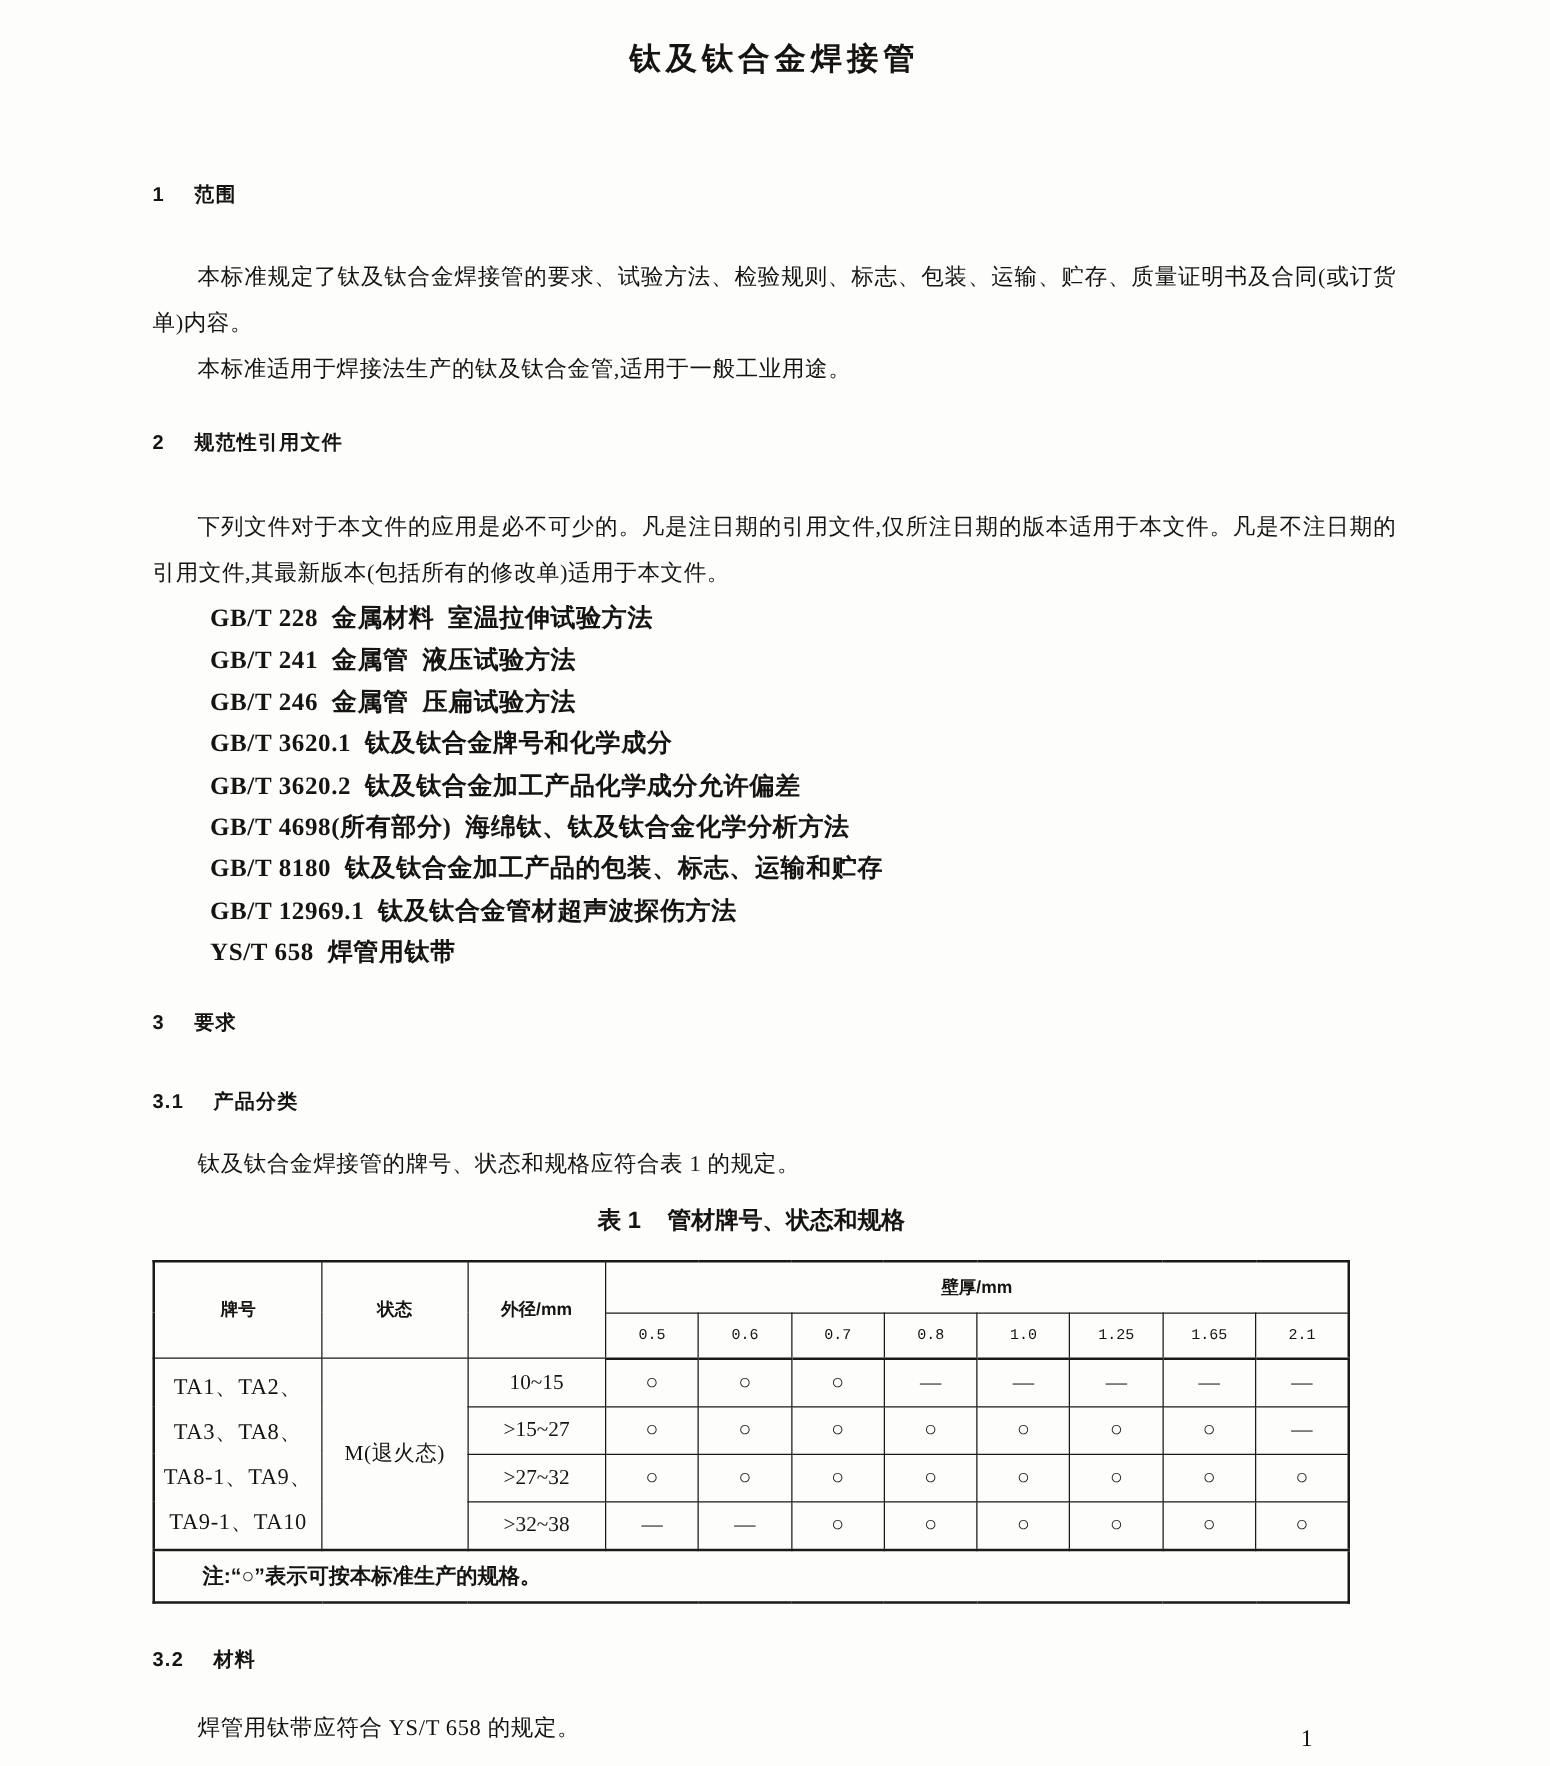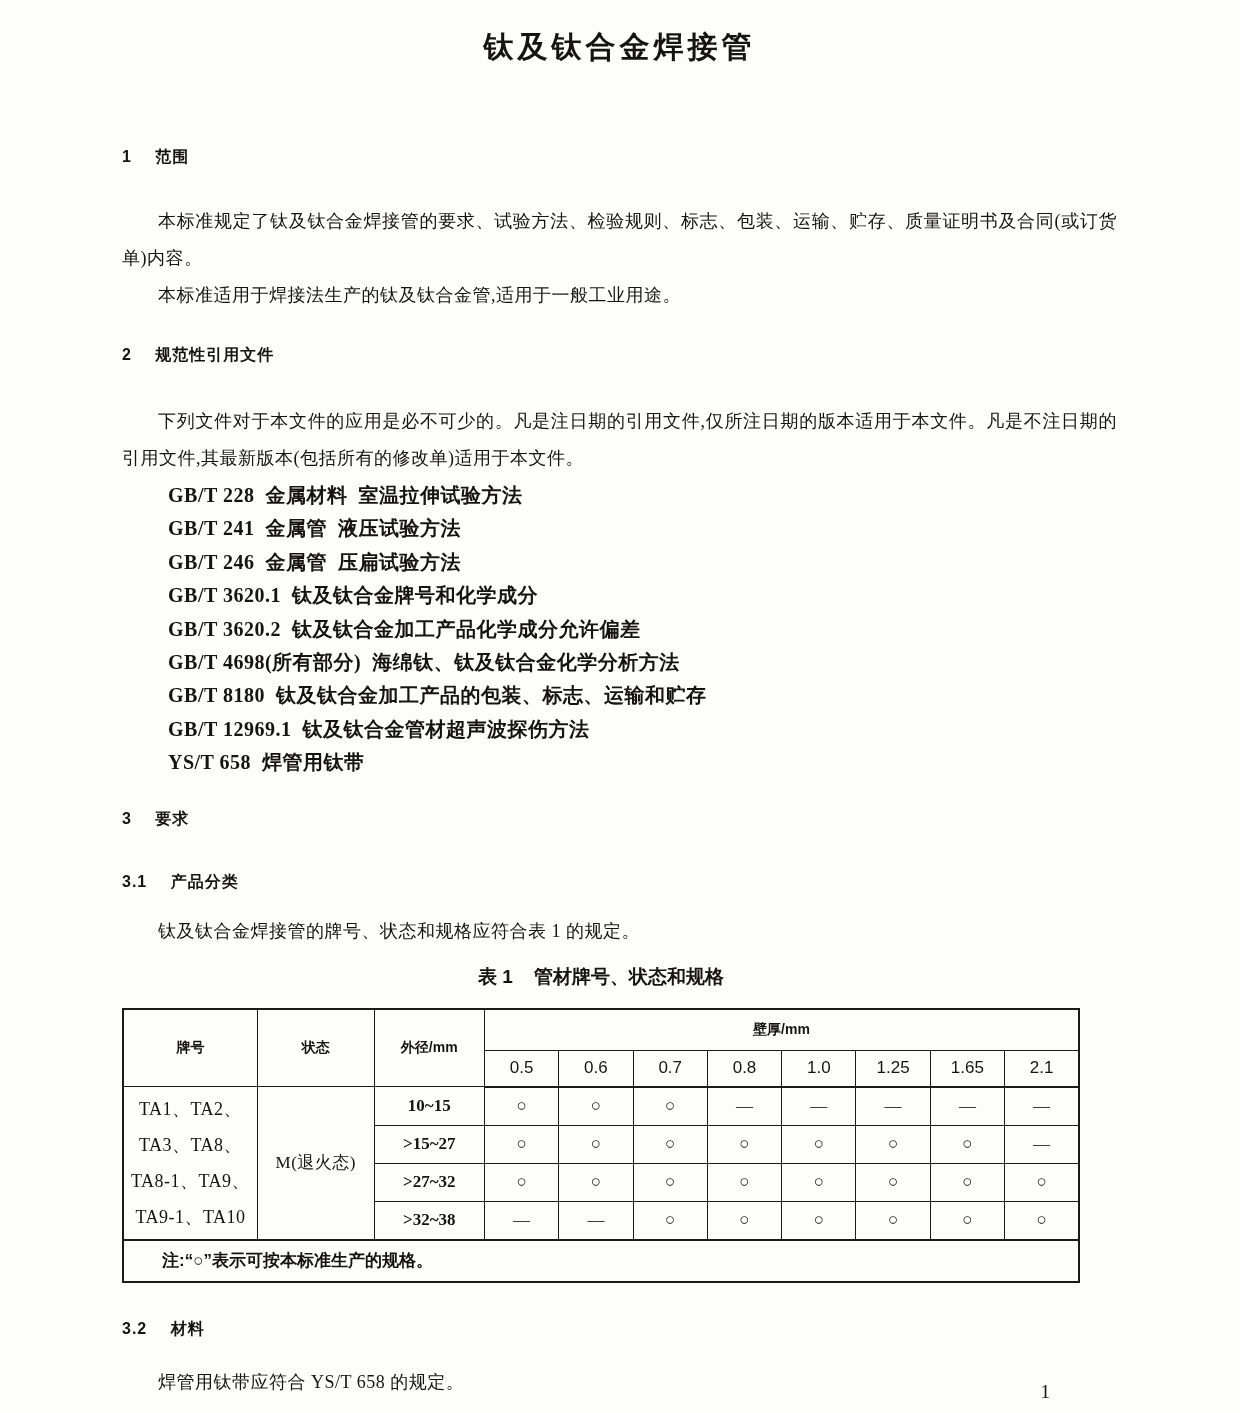--- a/index.html
+++ b/index.html
@@ -13,21 +13,21 @@
     overflow: hidden;
   }
   .content {
     padding: 24px 123px 0 122px;
   }
   .doc-title {
     margin: 0;
     padding-top: 4px;
     text-align: center;
     font-family: "Liberation Sans", "DejaVu Sans", sans-serif;
-    font-size: 30px;
+    font-size: 25px;
     font-weight: bold;
     letter-spacing: 4px;
     line-height: 38px;
   }
   .sec-heading {
     margin: 0;
     font-family: "Liberation Sans", "DejaVu Sans", sans-serif;
     font-size: 16px;
     font-weight: bold;
     line-height: 26px;
@@ -88,37 +88,37 @@
     text-align: center;
     vertical-align: middle;
   }
   .spec-table thead th {
     font-family: "Liberation Sans", "DejaVu Sans", sans-serif;
     font-size: 14px;
     font-weight: bold;
     height: 40px;
   }
   .spec-table thead tr.sub-head th {
-    font-family: Liberation Sans, sans-serif;
+    font-family: Liberation Mono, monospace;
     font-weight: normal;
-    font-size: 17px;
+    font-size: 12px;
     height: 35px;
   }
   .spec-table thead tr.sub-head th { border-bottom: 2px solid #1b1a18; }
   .spec-table td {
     font-size: 17px;
     height: 37px;
   }
   .grade-cell div {
     font-size: 18px;
     line-height: 36px;
     letter-spacing: 0.5px;
   }
   .state-cell { font-size: 18px; letter-spacing: 0.5px; }
-  .od-cell { font-size: 17px; font-weight: bold; }
+  .od-cell { font-size: 17px; }
   .mark-cell { font-size: 17px; }
   .note-row td {
     border-top: 2px solid #1b1a18;
     height: 40px;
     text-align: left;
     padding-left: 38px;
     font-family: "Liberation Sans", "DejaVu Sans", sans-serif;
     font-weight: bold;
     font-size: 17px;
   }

